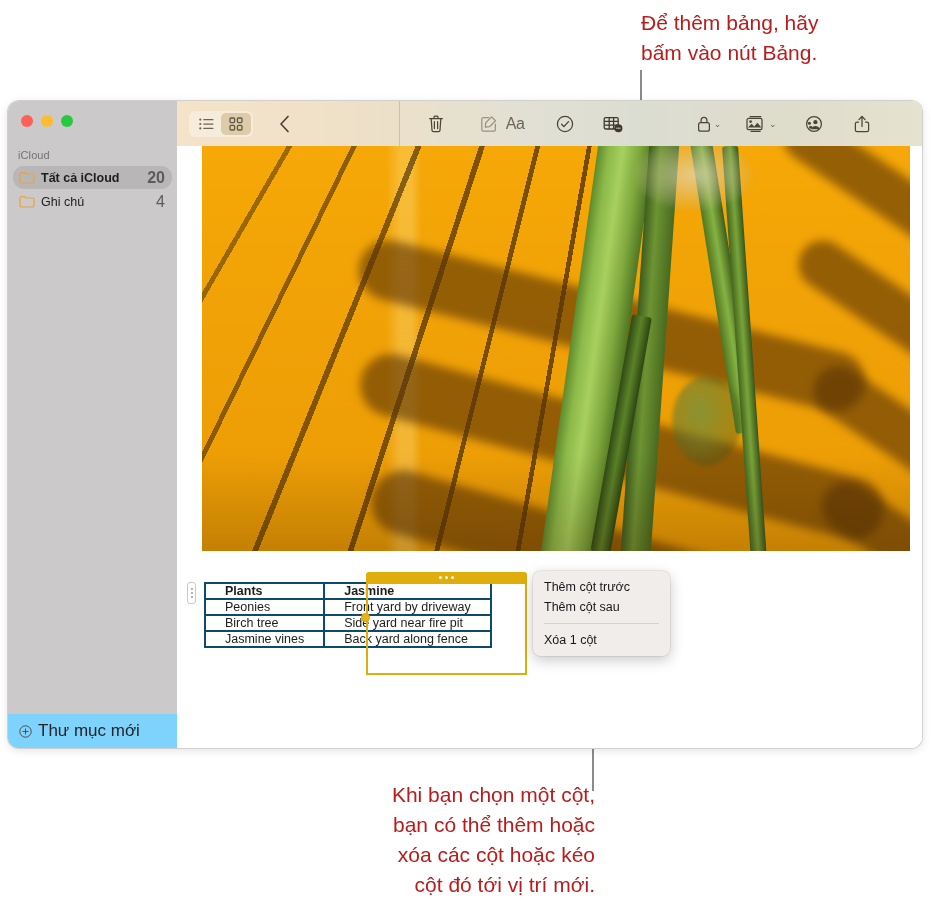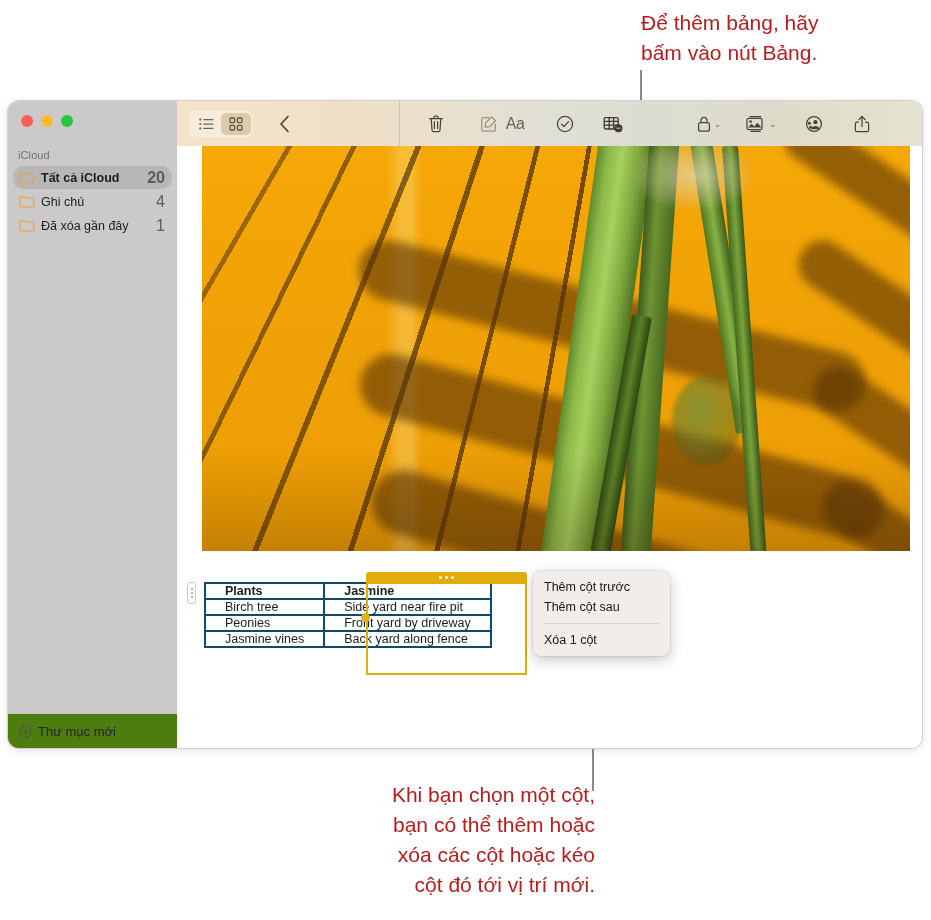--- a/index.html
+++ b/index.html
@@ -77,22 +77,22 @@
   .sb-icon { width: 17px; flex: 0 0 17px; margin-right: 5px; position: relative; display:flex; }
   .sb-label { flex: 1 1 auto; white-space: nowrap; overflow: hidden; }
   .sb-count { font-size: 16px; color: #5c5c5c; margin-left: 4px; }
   .sb-person { width: 13px; height: 13px; margin-right: 7px; opacity: .62; }
 
   #new-folder {
     position: absolute; left: 0; bottom: 0;
     width: 100%; height: 34px;
     display: flex; align-items: center;
     padding-left: 11px;
-    font-size: 13px; color: #24242a;
-    background: #4d7c0f;
+    font-size: 17px; color: #24242a;
+    background: #7dd3fc;
   }
   #new-folder .plus { margin-right: 6px; display: flex; }
 
   
   #content {
     flex: 1 1 auto;
     position: relative;
     background: #ffffff;
     display: flex; flex-direction: column;
   }
@@ -322,29 +322,20 @@
         <span class="sb-icon">
           <svg width="16" height="13" viewBox="0 0 16 13">
               <path d="M1 3.2a1.6 1.6 0 0 1 1.6-1.6h3.1l1.3 1.4h6.4A1.6 1.6 0 0 1 15 4.6v6A1.6 1.6 0 0 1 13.4 12H2.6A1.6 1.6 0 0 1 1 10.6z" fill="none" stroke="#e8a33d" stroke-width="1.2"></path>
             </svg>
         </span>
         <span class="sb-label">Ghi chú</span>
         <span class="sb-count">4</span>
       </div>
 
 
-      <div class="sb-item">
-        <span class="sb-icon">
-          <svg width="16" height="13" viewBox="0 0 16 13">
-              <path d="M1 3.2a1.6 1.6 0 0 1 1.6-1.6h3.1l1.3 1.4h6.4A1.6 1.6 0 0 1 15 4.6v6A1.6 1.6 0 0 1 13.4 12H2.6A1.6 1.6 0 0 1 1 10.6z" fill="none" stroke="#e8a33d" stroke-width="1.2"></path>
-            </svg>
-        </span>
-        <span class="sb-label">Đã xóa gần đây</span>
-        <span class="sb-count">1</span>
-      </div>
 
       <div id="new-folder">
         <span class="plus">
           <svg width="13" height="13" viewBox="0 0 13 13">
               <circle cx="6.5" cy="6.5" r="5.7" fill="none" stroke="#4d4d52" stroke-width="1"></circle>
               <path d="M6.5 3.6v5.8M3.6 6.5h5.8" stroke="#4d4d52" stroke-width="1"></path>
             </svg>
         </span>
         <span>Thư mục mới</span>
       </div>
@@ -510,26 +501,26 @@
               <i></i>
           </div>
 
           <table class="nt">
             <tbody>
                 <tr class="header">
               <td class="c0">Plants</td>
               <td class="c1">Jasmine</td>
             </tr>
             <tr>
+              <td class="c0">Peonies</td>
+              <td class="c1">Front yard by driveway</td>
+            </tr>
+            <tr>
               <td class="c0">Birch tree</td>
               <td class="c1">Side yard near fire pit</td>
-            </tr>
-            <tr>
-              <td class="c0">Peonies</td>
-              <td class="c1">Front yard by driveway</td>
             </tr>
             <tr>
               <td class="c0">Jasmine vines</td>
               <td class="c1">Back yard along fence</td>
             </tr>
           </tbody>
             </table>
 
           <div id="col-selbox"></div>
           <div id="col-dot"></div>

